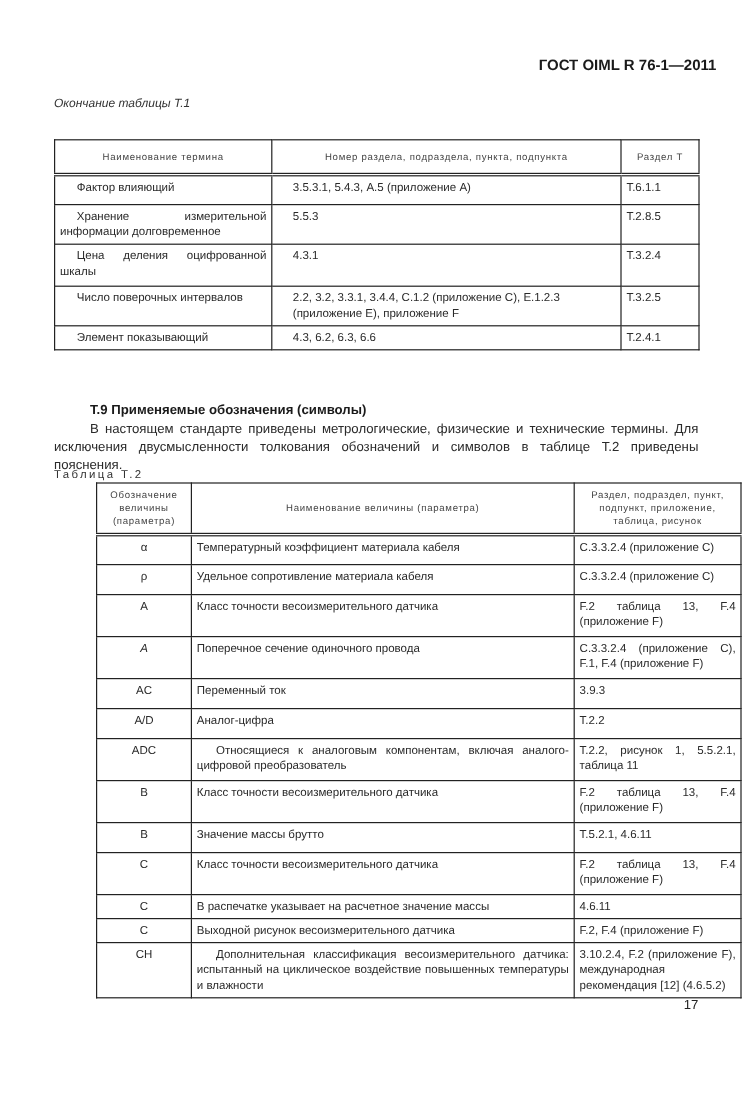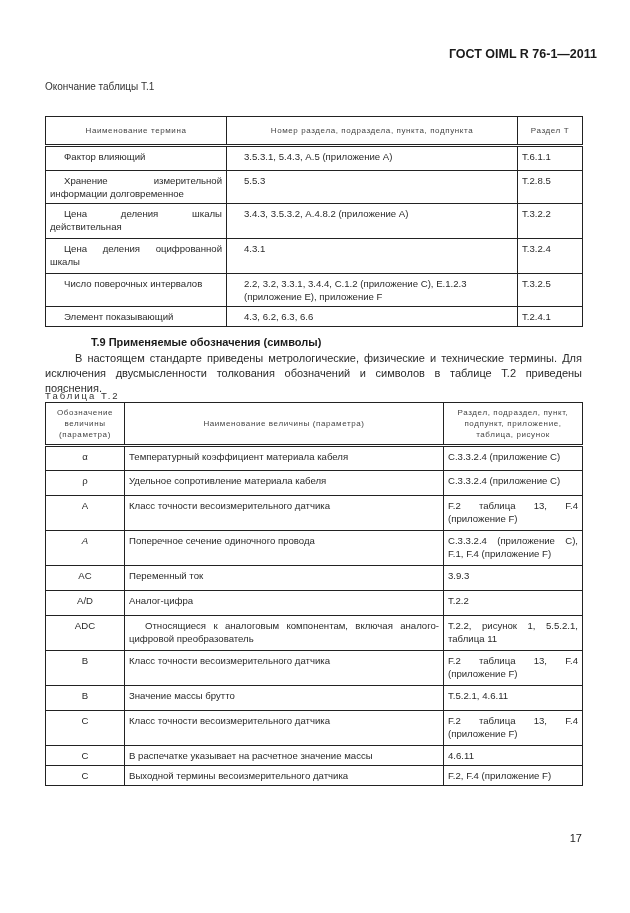--- a/index.html
+++ b/index.html
@@ -1,30 +1,30 @@
 <!DOCTYPE html>
 <html><head>
 <meta charset="utf-8">
 <style>
   html, body { margin: 0; padding: 0; background: #ffffff; }
   body { width: 630px; height: 913px; position: relative; overflow: hidden;
          font-family: "Liberation Sans", sans-serif; color: #222; }
   .header-code { position: absolute; right: 33px; top: 47px; font-weight: bold; font-size: 12.5px; color: #1a1a1a; }
-  .caption-italic { position: absolute; left: 45px; top: 81px; font-size: 10px; color: #333; }
+  .caption-italic { position: absolute; left: 45px; top: 81px; font-style: italic; font-size: 10px; color: #333; }
   table { border-collapse: collapse; position: absolute; left: 45px; width: 537px; table-layout: fixed; }
   td, th { border: 1px solid #222; font-size: 9.6px; vertical-align: top; padding: 3px 4px; line-height: 13px; color: #2a2a2a; font-weight: normal; }
   th { font-size: 8px; letter-spacing: 0.6px; text-align: center; vertical-align: middle; color: #444; }
   #t1 { top: 92px; margin-top: 24px; }
   #t1 thead th { height: 21px; border-bottom: 3px double #222; }
   #t1 td.term { text-indent: 14px; text-align: justify; }
   #t1 td.refs { padding-left: 17px; }
-  .section-title { position: absolute; left: 91px; top: 336px; font-weight: bold; font-size: 11px; color: #1a1a1a; }
+  .section-title { position: absolute; left: 75px; top: 336px; font-weight: bold; font-size: 11px; color: #1a1a1a; }
   .para { position: absolute; left: 45px; width: 537px; top: 351px; font-size: 11px; line-height: 15px; color: #2a2a2a; text-align: justify; text-indent: 30px; }
   .table-label { position: absolute; left: 45px; top: 390px; font-size: 9.5px; letter-spacing: 2px; color: #333; }
-  #t2 { top: 402px; }
+  #t2 { top: 402px; margin-left: 35px; }
   #t2 thead th { height: 35px; border-bottom: 3px double #222; line-height: 11px; }
   #t2 td.sym { text-align: center; }
   #t2 td.name { text-align: justify; }
   #t2 td.name.wrap { text-indent: 16px; padding-left: 4px; }
   #t2 td.ref { text-align: justify; }
   .page-number { position: absolute; right: 48px; top: 832px; font-size: 11px; color: #222; text-align: center; }
   .ital { font-style: italic; }
 </style>
 </head>
 <body>
@@ -49,25 +49,20 @@
   <tbody>
     <tr style="height:25px">
       <td class="term">Фактор влияющий</td>
       <td class="refs">3.5.3.1, 5.4.3, А.5 (приложение А)</td>
       <td>Т.6.1.1</td>
     </tr>
     <tr style="height:23px">
       <td class="term">Хранение измерительной информации долговременное</td>
       <td class="refs">5.5.3</td>
       <td>Т.2.8.5</td>
-    </tr>
-    <tr style="height:35px">
-      <td class="term">Цена деления шкалы действительная</td>
-      <td class="refs">3.4.3, 3.5.3.2, А.4.8.2 (приложение А)</td>
-      <td>Т.3.2.2</td>
     </tr>
     <tr style="height:35px">
       <td class="term">Цена деления оцифрованной шкалы</td>
       <td class="refs">4.3.1</td>
       <td>Т.3.2.4</td>
     </tr>
     <tr style="height:33px">
       <td class="term">Число поверочных интервалов</td>
       <td class="refs">2.2, 3.2, 3.3.1, 3.4.4, С.1.2 (приложение С), Е.1.2.3 (приложение Е), приложение F</td>
       <td>Т.3.2.5</td>
@@ -149,19 +144,24 @@
       <td class="name">Класс точности весоизмерительного датчика</td>
       <td class="ref">F.2 таблица 13, F.4 (приложение F)</td>
     </tr>
     <tr style="height:18px">
       <td class="sym">C</td>
       <td class="name">В распечатке указывает на расчетное значение массы</td>
       <td class="ref">4.6.11</td>
     </tr>
     <tr style="height:18px">
       <td class="sym">C</td>
-      <td class="name">Выходной термины весоизмерительного датчика</td>
+      <td class="name">Выходной рисунок весоизмерительного датчика</td>
       <td class="ref">F.2, F.4 (приложение F)</td>
+    </tr>
+    <tr style="height:46px">
+      <td class="sym">CH</td>
+      <td class="name wrap">Дополнительная классификация весоизмерительного датчика: испытанный на циклическое воздействие повышенных температуры и влажности</td>
+      <td class="ref">3.10.2.4, F.2 (приложение F), международная рекомендация [12] (4.6.5.2)</td>
     </tr>
   </tbody>
 </table>
 
 <div class="page-number">17</div>
 
 </body></html>

